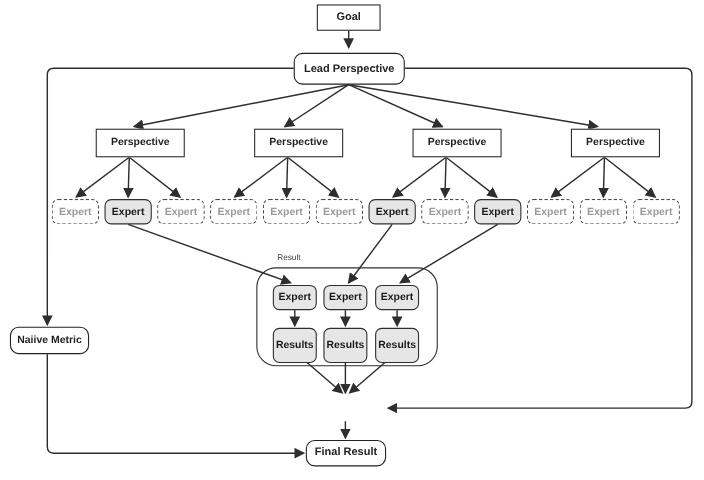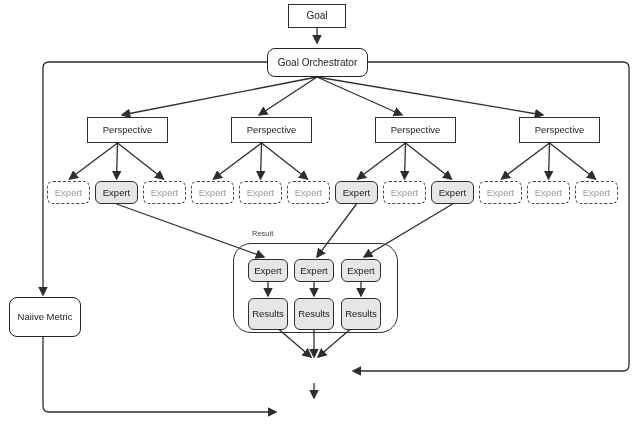--- a/index.html
+++ b/index.html
@@ -3,21 +3,21 @@
 <meta charset="utf-8">
 <style>
   html,body{margin:0;padding:0;background:#ffffff;}
   .canvas{
     position:relative;width:640px;height:436px;background:#ffffff;
     font-family:"Liberation Sans",sans-serif;color:#222;overflow:hidden;
   }
   svg.edges{position:absolute;left:0;top:0;width:640px;height:436px;}
   .node{
     position:absolute;display:flex;align-items:center;justify-content:center;
-    background:#fff;font-size:10px;line-height:1;box-sizing:border-box;white-space:nowrap;
+    background:#fff;font-size:10px;line-height:1;box-sizing:border-box;white-space:nowrap;font-weight:bold;
   }
   .rect{border:1.5px solid #2e2e2e;}
   .rounded{border:1.5px solid #222;border-radius:8px;}
   .goal{left:288px;top:4px;width:58px;height:24px;}
   .lead{left:267px;top:48px;width:101px;height:29px;}
   .persp{top:117px;width:81px;height:26px;font-size:9.5px;}
   .p1{left:87px}.p2{left:231px}.p3{left:375px}.p4{left:519px}
   .expert{top:181px;width:43px;height:23px;font-size:9.5px;border-radius:6px;}
   .expert.dashed{border:1.4px dashed #4a4a4a;color:#9a9a9a;background:#fff;}
   .expert.solid{border:1.5px solid #2e2e2e;color:#1a1a1a;background:#e6e6e6;}
@@ -27,21 +27,21 @@
   }
   .panel-label{
     position:absolute;left:252px;top:229px;font-size:7.5px;color:#444;
   }
   .pbox{
     width:40px;height:23px;border:1.5px solid #2e2e2e;border-radius:6px;
     background:#e6e6e6;font-size:9.5px;color:#1a1a1a;
   }
   .pe{top:259px;} .pr{top:298px;height:32px;}
   .c1{left:248px}.c2{left:294px}.c3{left:341px}
-  .naiive{left:9px;top:297px;width:72px;height:40px;font-size:9.5px;}
+  .naiive{left:9px;top:297px;width:72px;height:25px;font-size:9.5px;}
   .judge{left:280px;top:359px;width:70px;height:24px;}
   .final{left:278px;top:400px;width:73px;height:24px;}
 </style>
 </head>
 <body>
 
 <div class="canvas">
 
   <svg class="edges" viewBox="0 0 640 436">
     <defs>
@@ -86,21 +86,21 @@
       <line x1="314" y1="383" x2="314" y2="398" marker-end="url(#arr)"></line>
 
       <path d="M267,62 L49,62 Q43,62 43,68 L43,295" marker-end="url(#arr)"></path>
       <path d="M43,322 L43,406 Q43,412 49,412 L276,412" marker-end="url(#arr)"></path>
 
       <path d="M368,62 L623,62 Q629,62 629,68 L629,365 Q629,371 623,371 L353,371" marker-end="url(#arr)"></path>
     </g>
   </svg>
 
   <div class="node rect goal">Goal</div>
-  <div class="node rounded lead">Goal Orchestrator</div>
+  <div class="node rounded lead">Lead Perspective</div>
 
   <div class="node rect persp p1">Perspective</div>
   <div class="node rect persp p2">Perspective</div>
   <div class="node rect persp p3">Perspective</div>
   <div class="node rect persp p4">Perspective</div>
 
   <div class="node expert dashed" style="left:47px">Expert</div>
   <div class="node expert solid" style="left:95px">Expert</div>
   <div class="node expert dashed" style="left:143px">Expert</div>
   <div class="node expert dashed" style="left:191px">Expert</div>
@@ -117,14 +117,15 @@
   <div class="panel"></div>
 
   <div class="node pbox pe c1">Expert</div>
   <div class="node pbox pe c2">Expert</div>
   <div class="node pbox pe c3">Expert</div>
   <div class="node pbox pr c1">Results</div>
   <div class="node pbox pr c2">Results</div>
   <div class="node pbox pr c3">Results</div>
 
   <div class="node rounded naiive">Naiive Metric</div>
+  <div class="node rounded final">Final Result</div>
 
 </div>
 
 </body></html>

